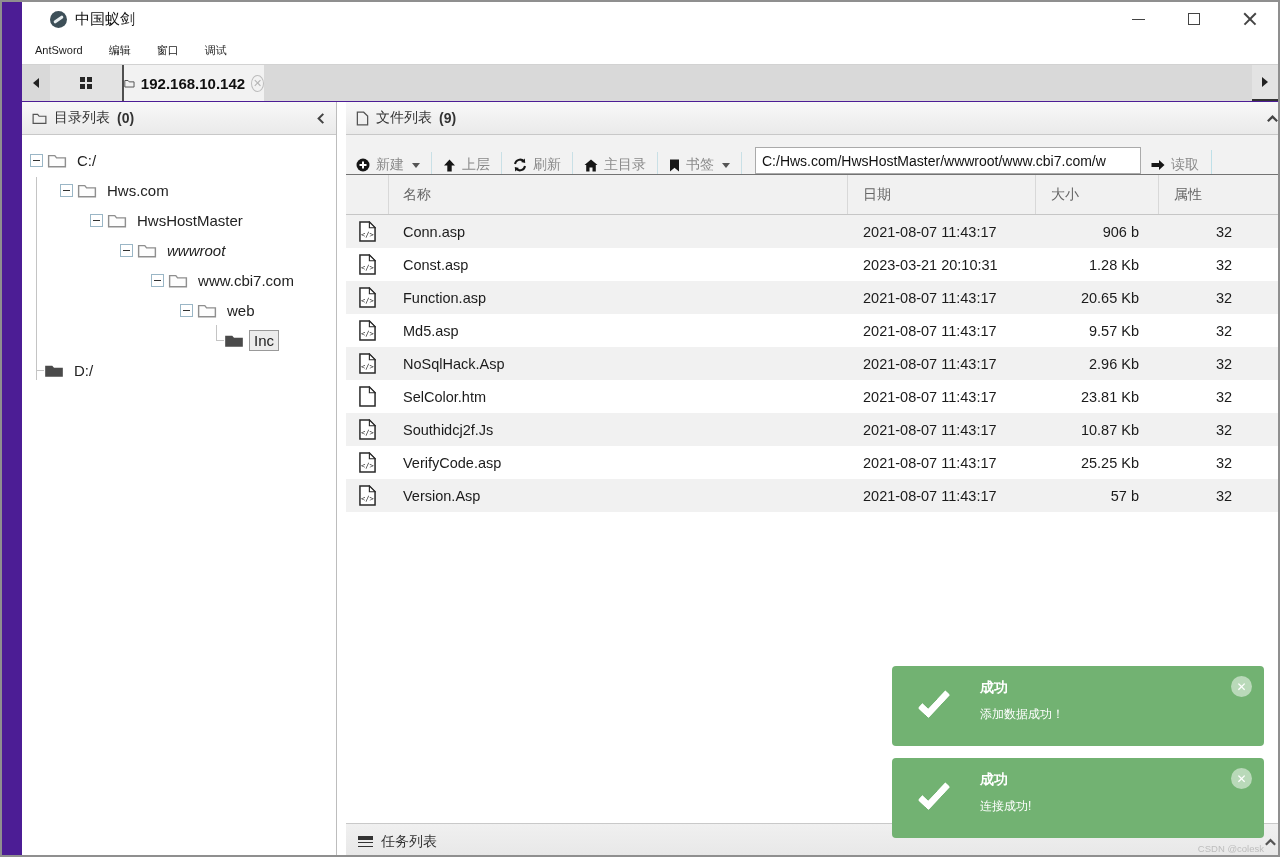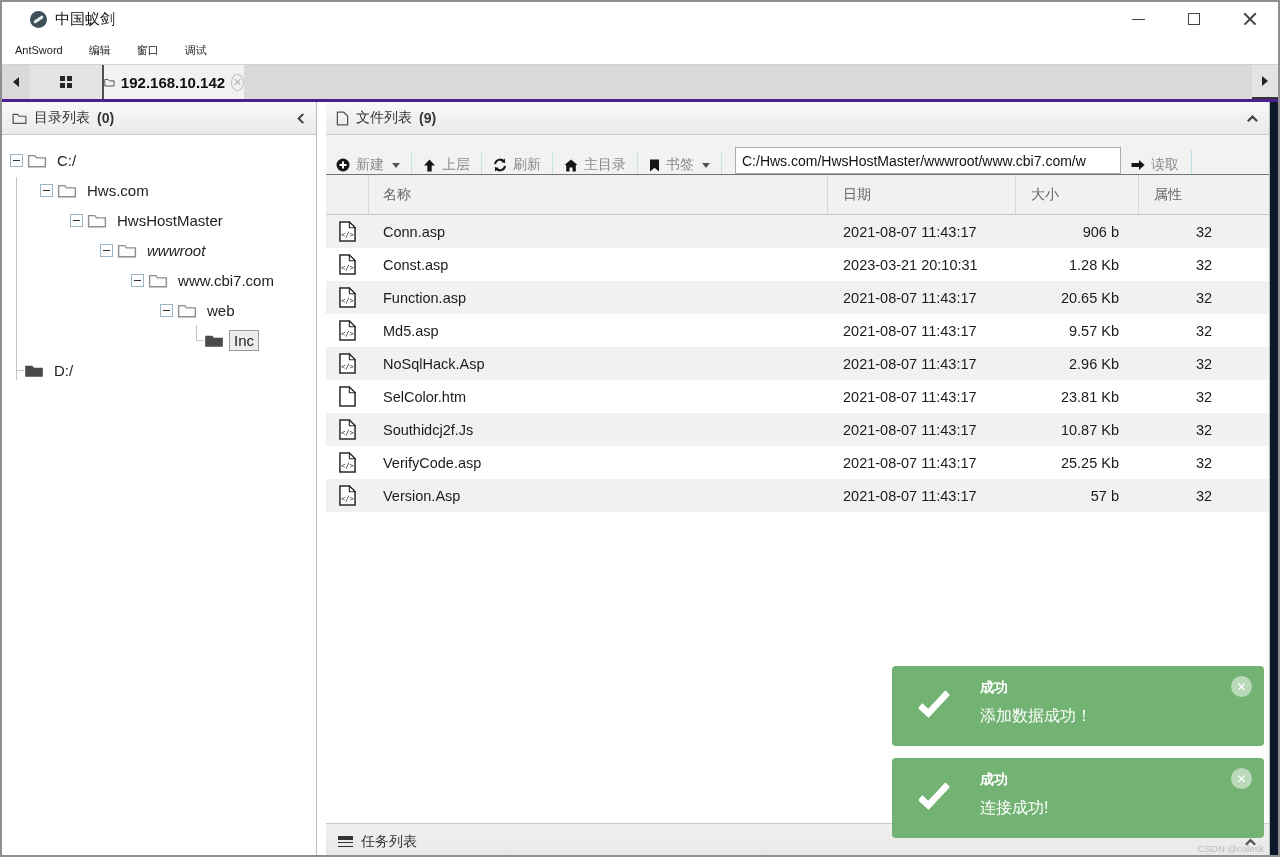--- a/index.html
+++ b/index.html
@@ -1,41 +1,41 @@
 <!DOCTYPE html>
 <html><head>
 <meta charset="utf-8">
 <style>
   * { margin:0; padding:0; box-sizing:border-box; }
   html,body { background:#ffffff; }
   body { font-family:"Liberation Sans","DejaVu Sans",sans-serif; }
 
-  .window { position:relative; width:1280px; height:857px; background:#0f172a;
-            border:2px solid #8f8f8f; overflow:hidden; }
+  .window { position:relative; width:1280px; height:857px; background:#4c1d95;
+            border:2px solid #8f8f8f; overflow:hidden;padding-left:20px; }
 
   
   .titlebar { height:34px; display:flex; align-items:center; padding-left:28px; background:#fff; }
   .logo { width:17px; height:17px; border-radius:50%; background:#3d4f58; position:relative; margin-right:8px; flex:none; }
   .logo::after { content:""; position:absolute; left:3px; top:7px; width:11px; height:3px;
                  background:#e8eef0; transform:rotate(-35deg); border-radius:2px; }
   .win-title { font-size:15px; color:#111; }
   .win-controls { margin-left:auto; display:flex; height:100%; }
   .win-btn { width:56px; height:100%; display:flex; align-items:center; justify-content:center; }
   .glyph-min { width:13px; height:0; border-top:1.6px solid #444; }
   .glyph-max { width:12px; height:12px; border:1.6px solid #444; }
   .glyph-close { position:relative; width:14px; height:14px; }
   .glyph-close::before,.glyph-close::after { content:""; position:absolute; left:-1px; top:6px; width:16px; height:1.6px; background:#444; }
   .glyph-close::before { transform:rotate(45deg);} .glyph-close::after { transform:rotate(-45deg);}
 
   
   .menubar { height:28px; display:flex; align-items:center; gap:26px; padding-left:13px; background:#fff; font-size:11px; color:#1c1c1c; }
   .menu-item { cursor:default; }
 
   
-  .tabbar { height:38px; background:#d9d9d9; border-top:1px solid #d2d2d2; border-bottom:3px solid #4c1d95; display:flex; align-items:stretch; }
+  .tabbar { height:38px; background:#d9d9d9; border-top:1px solid #d2d2d2; border-bottom:1px solid #4c1d95; display:flex; align-items:stretch; }
   .tab-scroll { width:28px; display:flex; align-items:center; justify-content:center; }
   .tri-left { width:0; height:0; border-top:5px solid transparent; border-bottom:5px solid transparent; border-right:6px solid #222; }
   .tri-right { width:0; height:0; border-top:5px solid transparent; border-bottom:5px solid transparent; border-left:6px solid #222; }
   .tab-grid { width:74px; background:#e3e3e3; border-right:2px solid #4f4f4f; display:flex; align-items:center; justify-content:center; }
   .grid-icon { width:13px; height:13px; display:grid; grid-template-columns:5px 5px; grid-template-rows:5px 5px; gap:2.5px; }
   .grid-icon i { background:#262626; }
   .tab-active { width:140px; background:#f2f2f2; display:flex; align-items:center; justify-content:center; gap:6px; }
   .tab-label { font-size:15px; font-weight:bold; color:#101010; }
   .tab-close { width:17px; height:17px; border:1.5px solid #bdbdbd; border-radius:50%; color:#b5b5b5;
                font-size:11px; line-height:14px; text-align:center; font-weight:bold; }
@@ -110,21 +110,21 @@
   .list-icon { width:15px; height:12px; position:relative; }
   .list-icon::before { content:""; position:absolute; top:0; left:0; right:0; height:4px; background:#333; }
   .list-icon::after { content:""; position:absolute; top:6px; left:0; right:0; height:1.8px; background:#333; box-shadow:0 4px 0 #333; }
 
   
   .toast { position:absolute; left:890px; width:372px; height:80px; background:#72b272; border-radius:4px; color:#fff; z-index:30; }
   .toast-1 { top:664px; } .toast-2 { top:756px; }
   .toast-check { position:absolute; left:26px; top:28px; width:32px; height:15px;
                  border-left:7px solid #fff; border-bottom:7px solid #fff; transform:rotate(-47deg); border-radius:2px; }
   .toast-title { position:absolute; left:88px; top:13px; font-size:14px; font-weight:bold; }
-  .toast-msg { position:absolute; left:88px; top:40px; font-size:16px; }
+  .toast-msg { position:absolute; left:88px; top:40px; font-size:12px; }
   .toast-close { position:absolute; right:12px; top:10px; width:21px; height:21px; border-radius:50%;
                  background:rgba(255,255,255,.5); color:#fff; font-size:12px; font-weight:bold;
                  display:flex; align-items:center; justify-content:center; }
 
   .watermark { position:absolute; right:14px; bottom:1px; font-size:9.5px; color:#bdbdbd; z-index:40; }
   .task-chevron { margin-left:auto; }
 </style>
 </head>
 <body>
 

